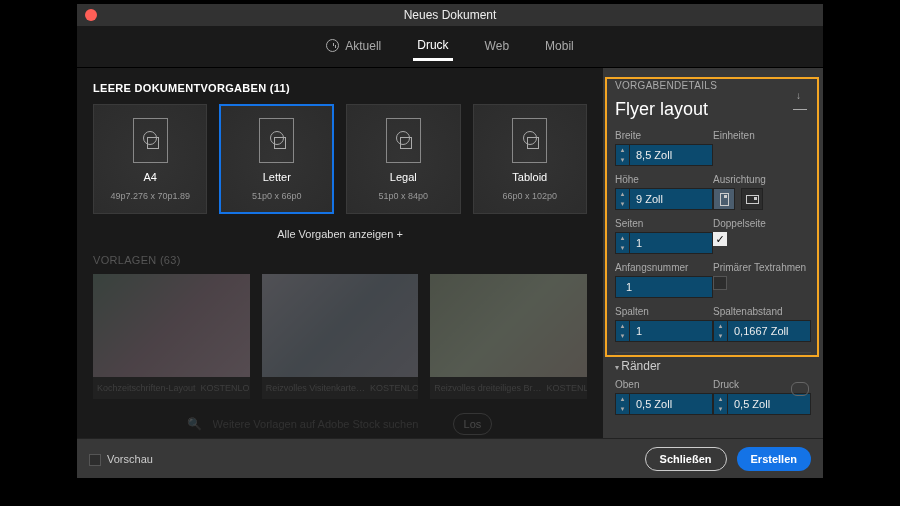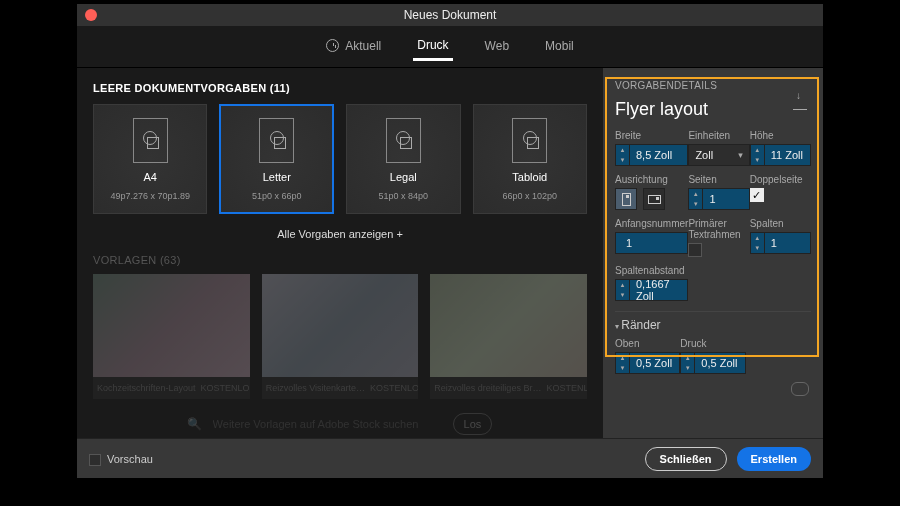--- a/index.html
+++ b/index.html
@@ -36,21 +36,21 @@
   .tpl-label { font-size: 9px; color: #999; padding: 6px 4px; white-space: nowrap; overflow: hidden; }
   .stock-search { display: flex; justify-content: center; align-items: center; gap: 10px; margin-top: 14px; opacity: .25; }
   .stock-input { background: transparent; border: none; color: #888; width: 230px; font-size: 11px; }
   .go-btn { border: 1px solid #888; color: #ccc; background: transparent; border-radius: 12px; padding: 4px 10px; font-size: 11px; }
   .right { width: 220px; background: #383838; padding: 12px 12px; position: relative; overflow: hidden; }
   .highlight-box { position: absolute; left: 2px; top: 9px; right: 4px; height: 280px; border: 2px solid #f5a623; pointer-events: none; }
   .details-title { font-size: 10px; color: #aaa; letter-spacing: .3px; margin-bottom: 8px; }
   .save-icon { position: absolute; right: 16px; top: 30px; width: 14px; height: 12px; border-bottom: 1px solid #aaa; }
   .save-icon::after { content: "↓"; position: absolute; top: -8px; left: 3px; font-size: 10px; color: #aaa; }
   .doc-name { font-size: 18px; color: #fff; margin-bottom: 10px; }
-  .grid2 { display: grid; grid-template-columns: 1fr 1fr 1fr; gap: 8px 0; }
+  .grid2 { display: grid; grid-template-columns: 1fr 1fr; gap: 8px 0; }
   .lbl { font-size: 10px; color: #aaa; margin-bottom: 3px; display: block; }
   .field { display: flex; align-items: center; background: #0c4a6e; border: 1px solid #222; height: 22px; width: 100%; }
   .stepper { width: 14px; display: flex; flex-direction: column; height: 100%; color: #aaa; font-size: 7px; border-right: 1px solid #222; }
   .stepper span { flex: 1; text-align: center; line-height: 10px; cursor: pointer; }
   .field-val { flex: 1; padding: 0 6px; font-size: 11px; color: #eee; }
   .select { display: flex; align-items: center; justify-content: space-between; background: #2d2d2d; border: 1px solid #222; height: 22px; padding: 0 6px; font-size: 11px; color: #eee; }
   .chev { font-size: 9px; color: #aaa; }
   .orient { display: flex; gap: 6px; }
   .orient-btn { width: 22px; height: 22px; background: #2d2d2d; display: flex; align-items: center; justify-content: center; border: 1px solid #222; }
   .orient-btn.active { background: #4b5d6e; }
@@ -163,33 +163,29 @@
           <div class="field">
               <div class="stepper">
                 <span>▴</span>
                 <span>▾</span>
               </div>
               <div class="field-val">8,5 Zoll</div>
             </div>
         </div>
         <div>
           <span class="lbl">Einheiten</span>
-          <div class="select">
-              <span>Zoll</span>
-              <span class="chev">▾</span>
-            </div>
         </div>
         <div>
           <span class="lbl">Höhe</span>
           <div class="field">
               <div class="stepper">
                 <span>▴</span>
                 <span>▾</span>
               </div>
-              <div class="field-val">11 Zoll</div>
+              <div class="field-val">9 Zoll</div>
             </div>
         </div>
         <div>
           <span class="lbl">Ausrichtung</span>
           <div class="orient">
             <div class="orient-btn active">
                 <div class="orient-r"></div>
               </div>
             <div class="orient-btn">
                 <div class="orient-r land"></div>

